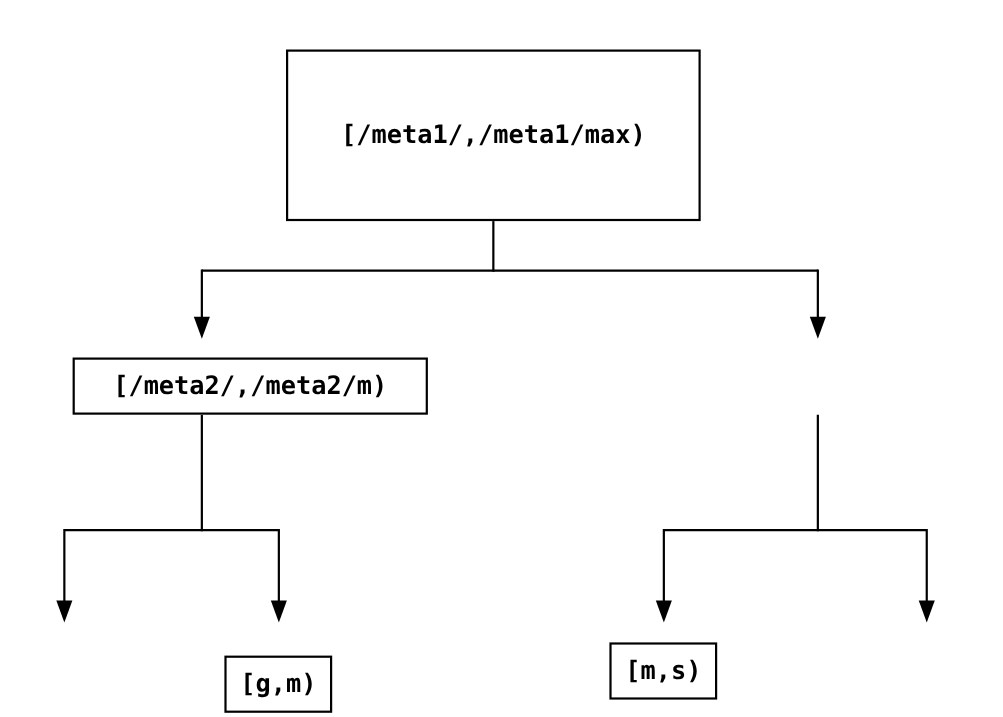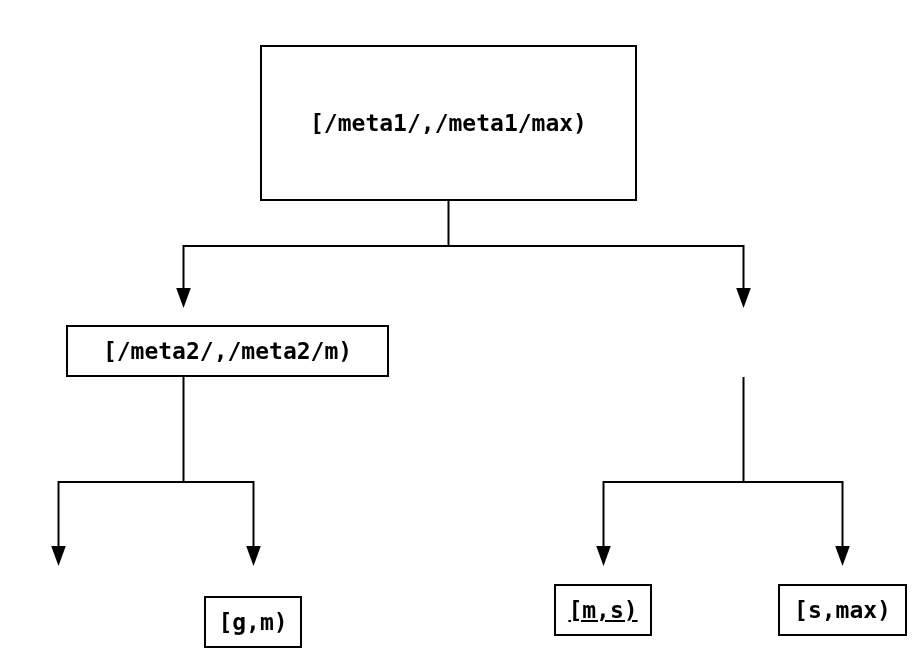--- a/index.html
+++ b/index.html
@@ -34,21 +34,21 @@
     font-weight: bold;
     font-size: 23px;
     letter-spacing: 0;
     white-space: nowrap;
   }
   .node-root       { left: 260px; top: 13px;  width: 377px; height: 156px; margin-top: 32px; }
   .node-mid-left   { left: 22px;  top: 325px; width: 323px; height: 52px; margin-left: 44px; }
   .node-mid-right  { left: 582px; top: 325px; width: 322px; height: 52px; }
   .node-leaf-ag    { left: 8px;   top: 584px; width: 100px; height: 52px; }
   .node-leaf-gm    { left: 204px; top: 596px; width: 98px;  height: 52px; }
-  .node-leaf-ms    { left: 554px; top: 584px; width: 98px;  height: 52px; text-decoration: underline; }
+  .node-leaf-ms    { left: 554px; top: 584px; width: 98px;  height: 52px; }
   .node-leaf-smax  { left: 778px; top: 584px; width: 129px; height: 52px; }
   .edge {
     stroke: #000000;
     stroke-width: 2;
     fill: none;
   }
   .arrowhead {
     fill: #000000;
     stroke: none;
   }
@@ -93,17 +93,14 @@
 
 
   <div class="node node-leaf-gm">
     <span>[g,m)</span>
   </div>
 
   <div class="node node-leaf-ms">
     <span>[m,s)</span>
   </div>
 
-  <div class="node node-leaf-smax">
-    <span>[s,max)</span>
-  </div>
 
 </div>
 
 </body></html>

